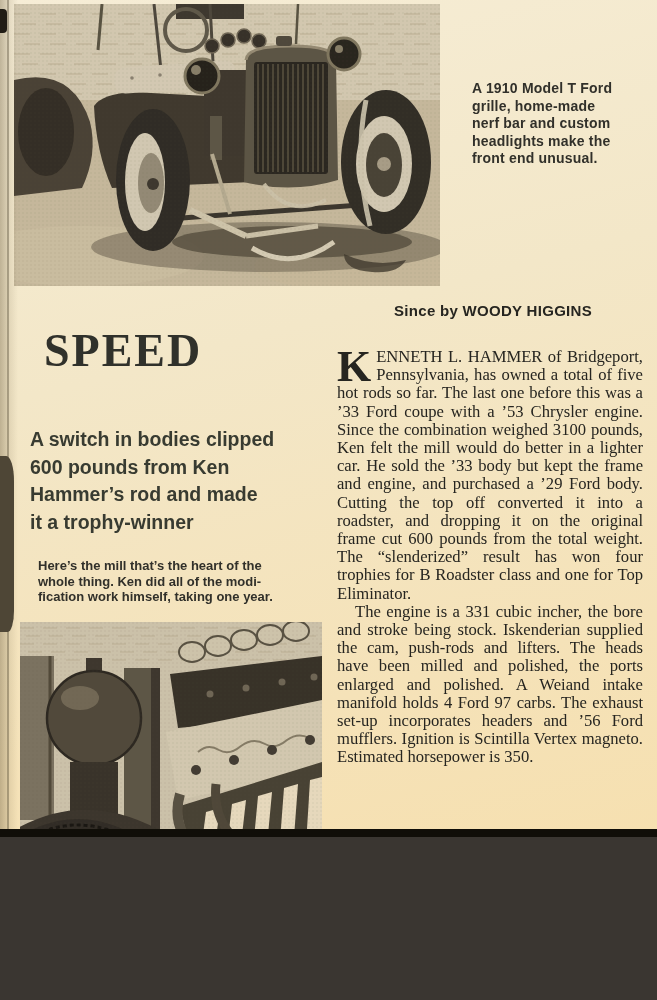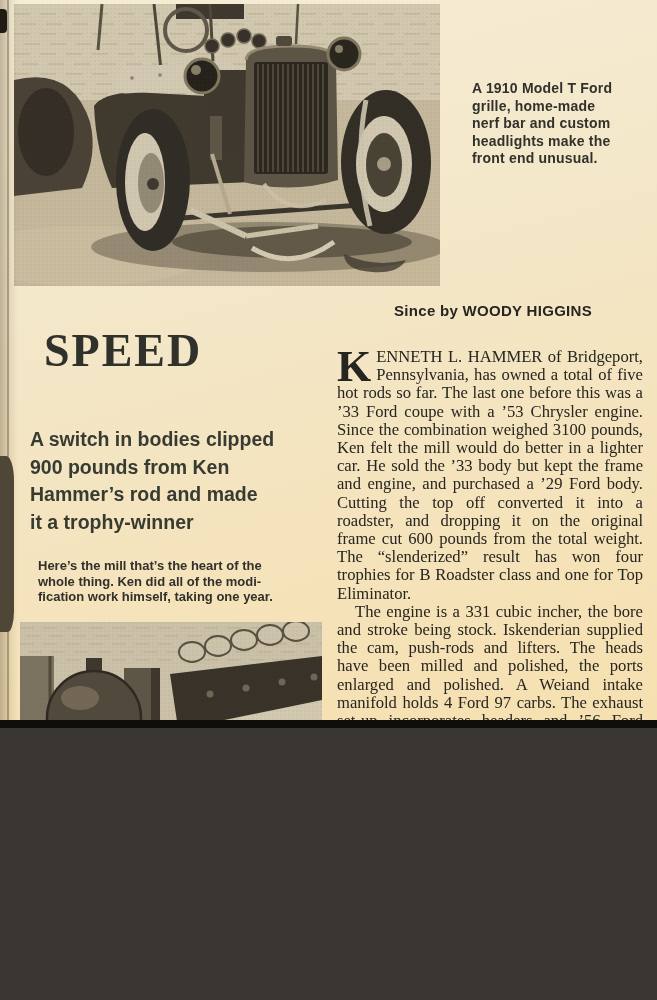--- a/index.html
+++ b/index.html
@@ -1,18 +1,18 @@
 <!DOCTYPE html>
 <html><head>
 <meta charset="utf-8">
 <style>
   html,body { margin:0; padding:0; background:#3a3631; }
   #page {
     position: relative;
-    width: 657px; height: 728px;
+    width: 657px; height: 837px;
     margin: 0 auto;
     overflow: hidden;
     background: linear-gradient(165deg, #f6edd6 0%, #f3e7c8 40%, #f5e2b8 78%, #f6e0b0 100%);
     font-family: "Liberation Sans", sans-serif;
   }
   
   .gutter {
     position:absolute; left:0; top:0; bottom:0; width:18px;
     background: linear-gradient(to right, rgba(105,90,60,.38), rgba(105,90,60,.12) 55%, rgba(105,90,60,0));
   }
@@ -193,21 +193,21 @@
 grille, home-made
 nerf bar and custom
 headlights make the
 front end unusual.</div>
 
   <div class="credit">Since by WOODY HIGGINS</div>
 
   <h1 class="title">SPEED</h1>
 
   <p class="deck">A switch in bodies clipped
-900 pounds from Ken
+600 pounds from Ken
 Hammer’s rod and made
 it a trophy-winner</p>
 
   <div class="caption-engine">Here’s the mill that’s the heart of the
 whole thing. Ken did all of the modi-
 fication work himself, taking one year.</div>
 
   <figure class="photo-engine">
     <svg viewBox="0 0 302 308" preserveAspectRatio="none" aria-hidden="true">
       <defs>

